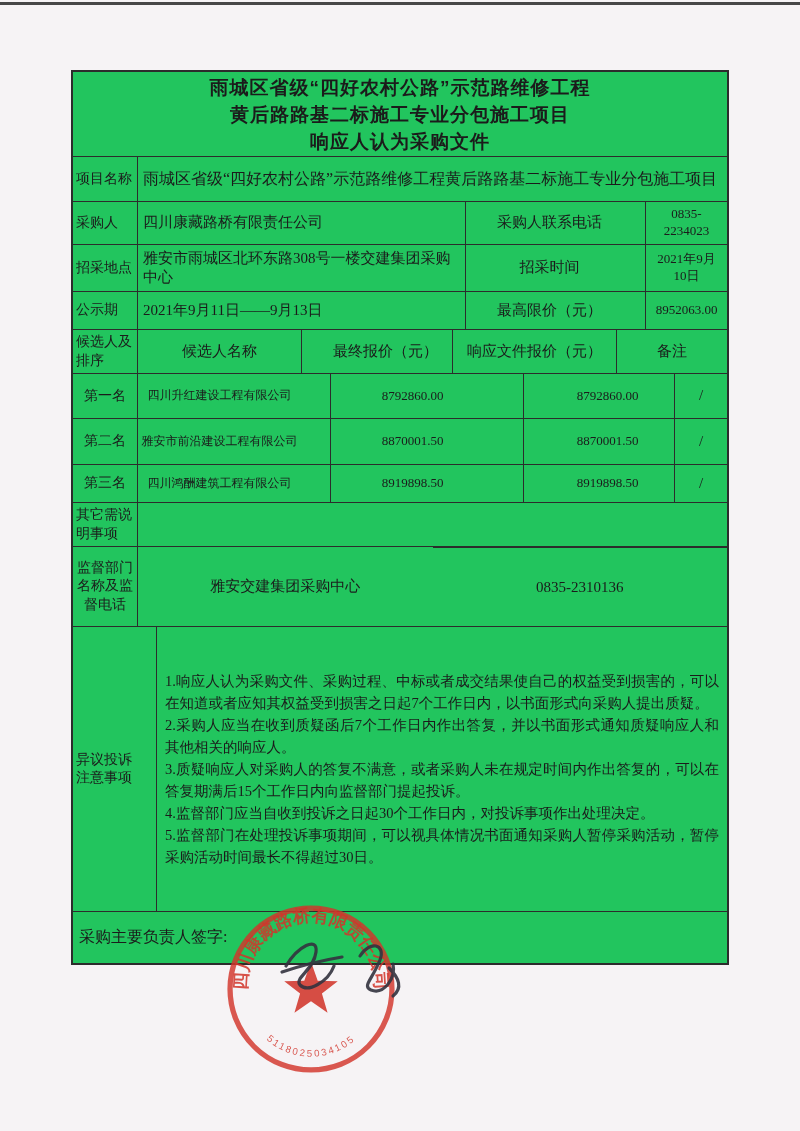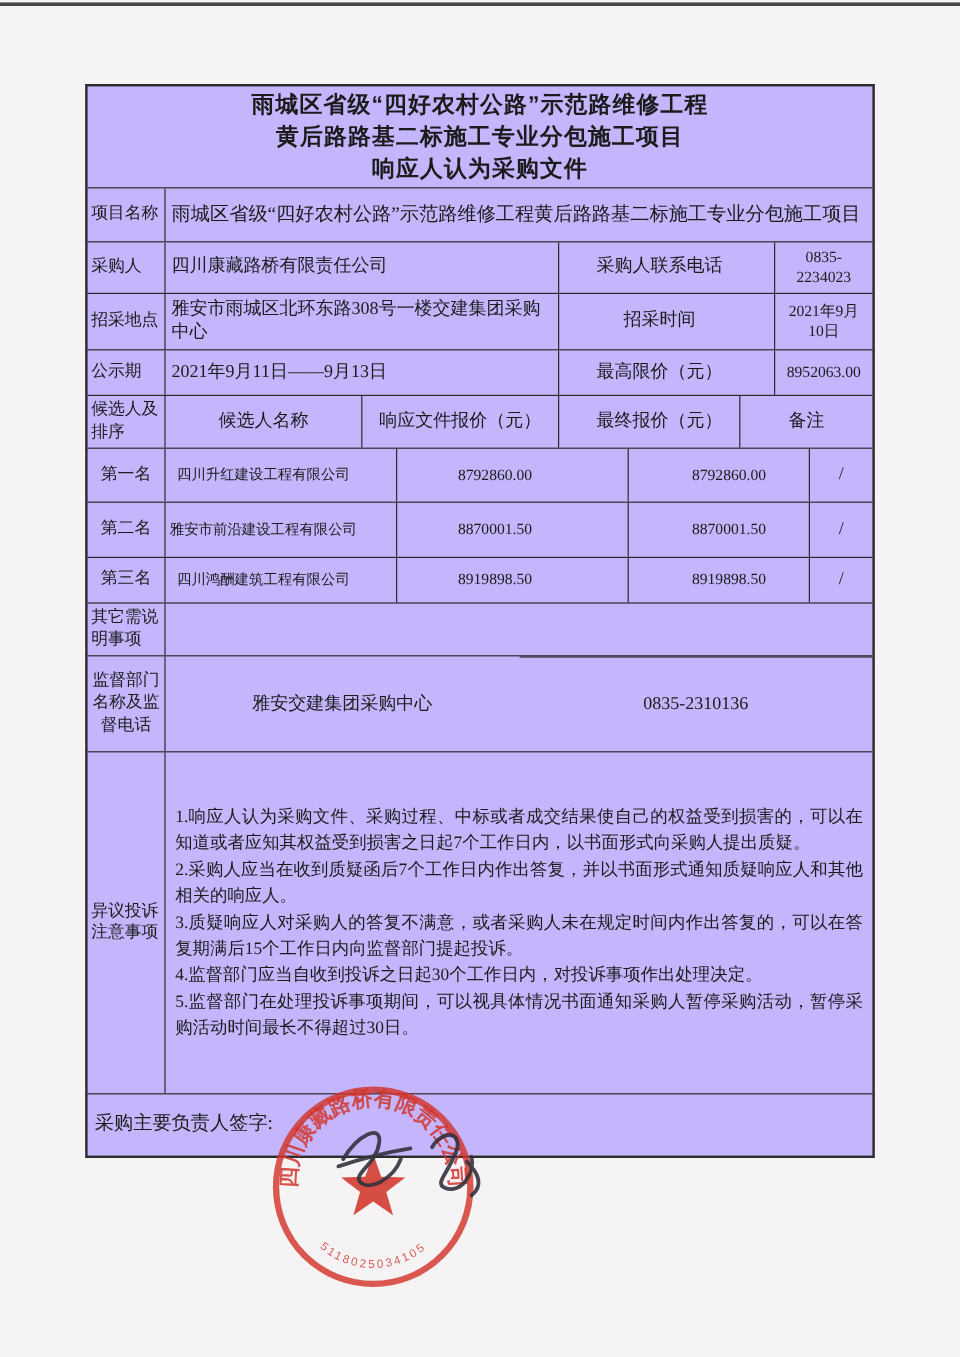--- a/index.html
+++ b/index.html
@@ -8,21 +8,21 @@
   .sheet {
     position: relative; width: 800px; height: 1131px;
     background: #f6f3f5;
     font-family: "Liberation Serif", "DejaVu Serif", serif;
     color: #1b1b1b; overflow: hidden;
   }
   .scan-topline { position:absolute; top:2px; left:0; width:800px; height:3px; background:#474747; }
 
   .doc-table {
     position:absolute; left:71px; top:70px; width:658px;
-    border:2px solid #2c2c2c; background:#c4b5fd;
+    border:2px solid #2c2c2c; background:#22c55e;
   }
   .title-block {
     height:84px; display:flex; flex-direction:column; align-items:center; justify-content:center;
     font-family:"Liberation Sans","DejaVu Sans",sans-serif;
     font-weight:700; font-size:19px; line-height:27px; letter-spacing:1px;
   }
   .trow { display:flex; border-top:1.5px solid #2c2c2c; align-items:stretch; }
   .cell { display:flex; align-items:center; padding:2px 5px; font-size:15px; line-height:1.3; }
   .bl { border-left:1.5px solid #2c2c2c; }
   .c1 { width:64px; font-size:14px; padding:2px 3px; flex:none; }
@@ -34,21 +34,21 @@
   .c-rest { flex:1; }
   .center { justify-content:center; text-align:center; }
   .small { font-size:13px;margin-left:29px; }
   .name-cell { font-size:12px; white-space:nowrap; }
   .proj-val { font-size:16px; }
 
   .stack { flex:1; display:flex; flex-direction:row; }
   .sub { flex:1; display:flex; align-items:center; justify-content:center; font-size:15px; }
   .sub + .sub { border-top:1.5px solid #2c2c2c;text-align:center; }
 
-  .complaint-cell { flex:1; display:flex; flex-direction:column; justify-content:center; padding:6px 8px; }
+  .complaint-cell { flex:1; display:flex; flex-direction:column; justify-content:center; padding:6px 8px;margin-left:19px; }
   .complaint-cell p { font-size:14.5px; line-height:22px; text-align:justify; }
 
   .sign-row { height:52px; }
   .sign-cell { flex:1; font-size:16px; padding-left:6px; }
 
   .seal { position:absolute; left:223px; top:901px; width:176px; height:176px; }
   .signature { position:absolute; left:272px; top:922px; width:150px; height:95px; }
 </style>
 </head>
 <body>
@@ -86,22 +86,22 @@
     <div class="trow" style="height:38px">
       <div class="cell c1">公示期</div>
       <div class="cell c-wide bl">2021年9月11日——9月13日</div>
       <div class="cell c4 bl center">最高限价（元）</div>
       <div class="cell c5 bl center small">8952063.00</div>
     </div>
 
     <div class="trow" style="height:44px">
       <div class="cell c1">候选人及排序</div>
       <div class="cell c2 bl center">候选人名称</div>
+      <div class="cell c4 bl center">最终报价（元）</div>
       <div class="cell c3 bl center">响应文件报价（元）</div>
-      <div class="cell c4 bl center">最终报价（元）</div>
       <div class="cell c5 bl center">备注</div>
     </div>
 
     <div class="trow" style="height:45px">
       <div class="cell c1 center">第一名</div>
       <div class="cell c2 bl center name-cell">四川升红建设工程有限公司</div>
       <div class="cell c3 bl center small">8792860.00</div>
       <div class="cell c4 bl center small">8792860.00</div>
       <div class="cell c5 bl center">/</div>
     </div>

